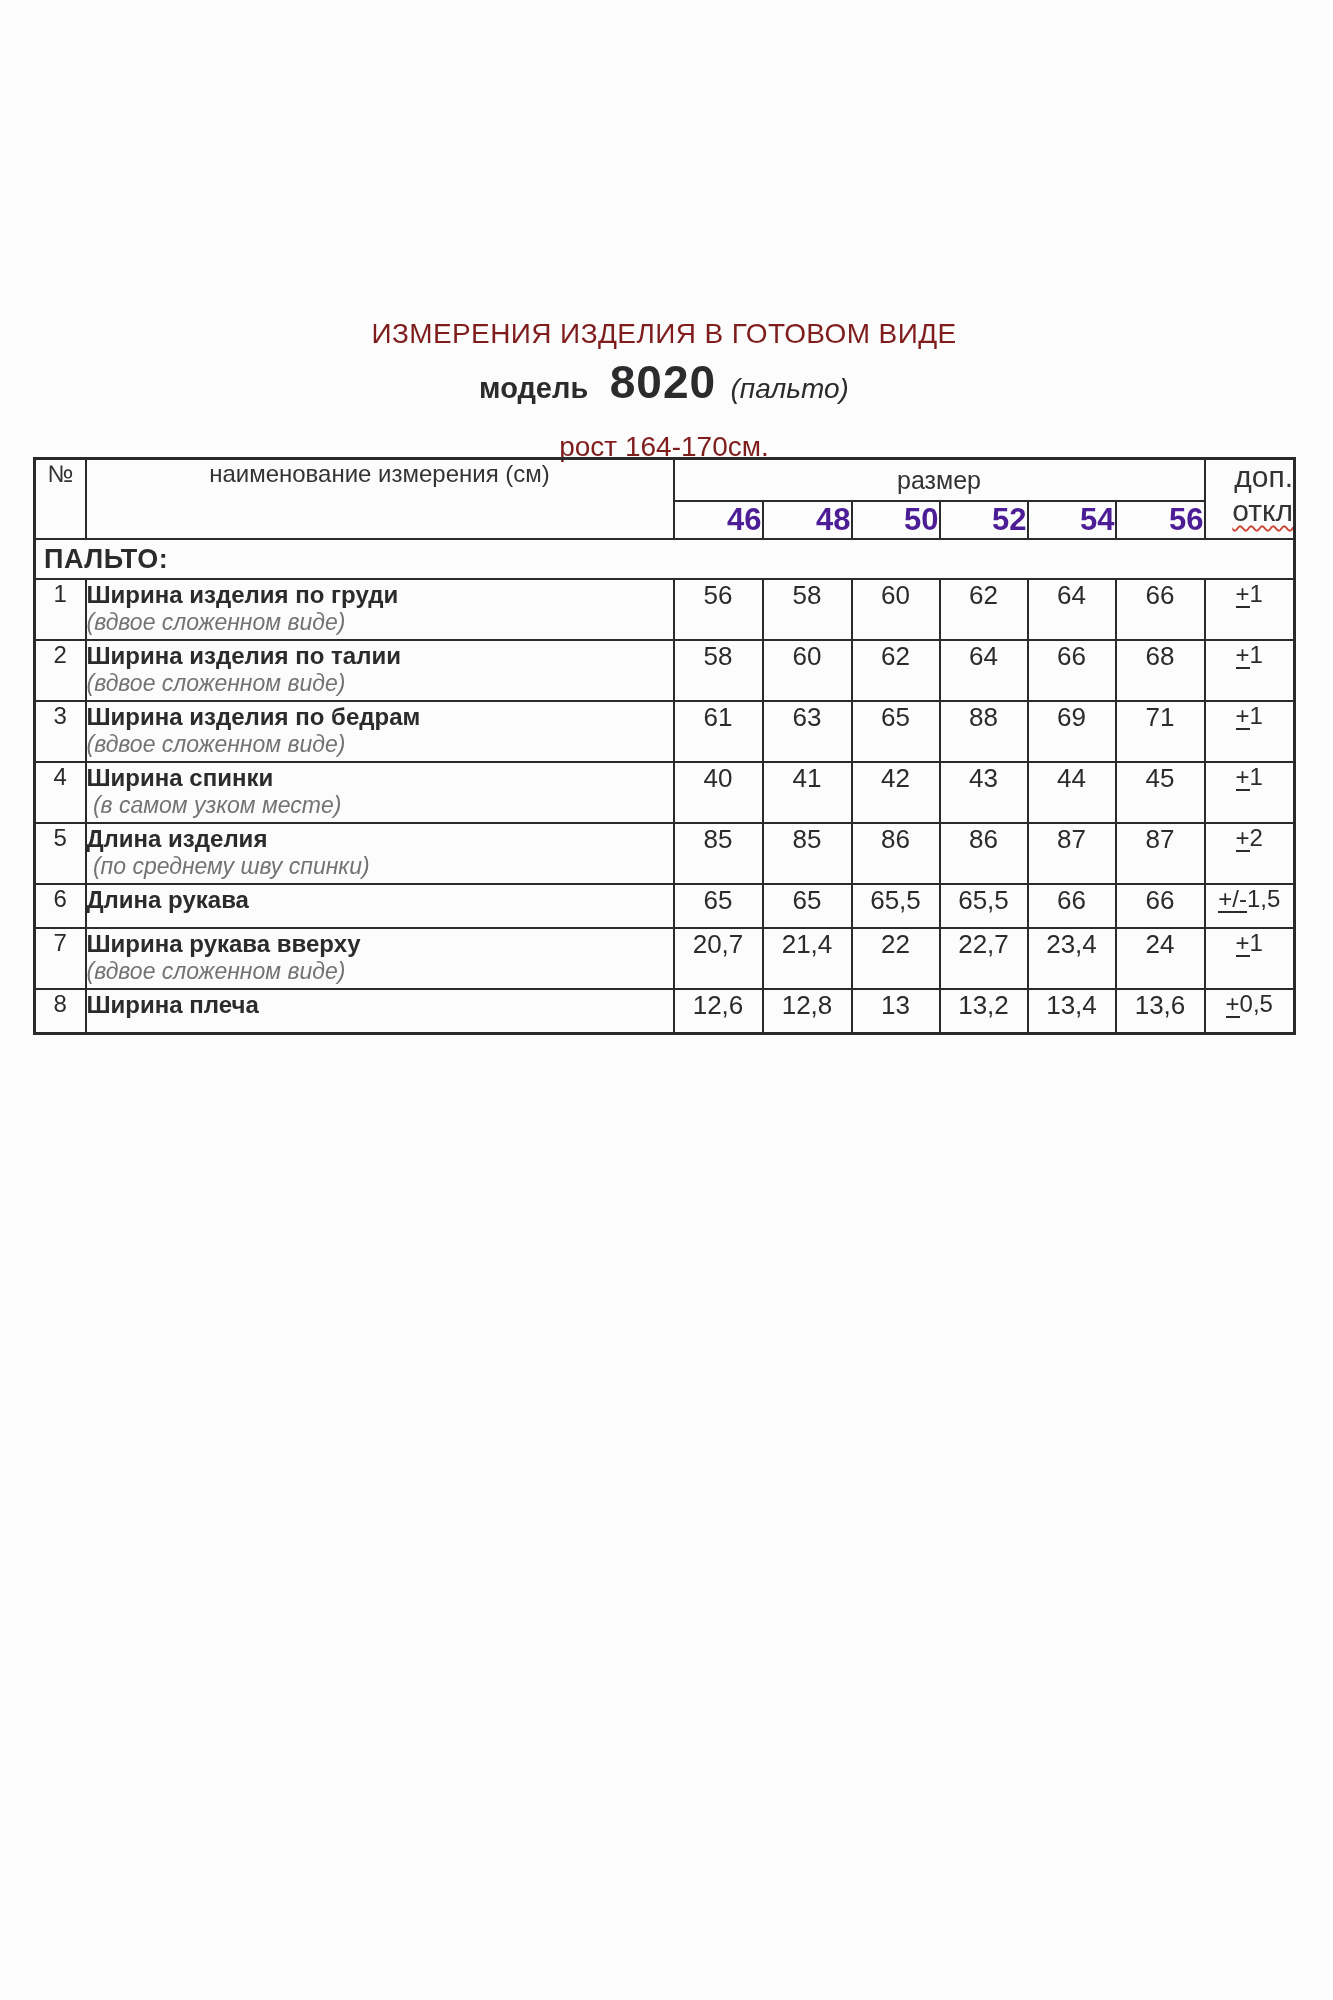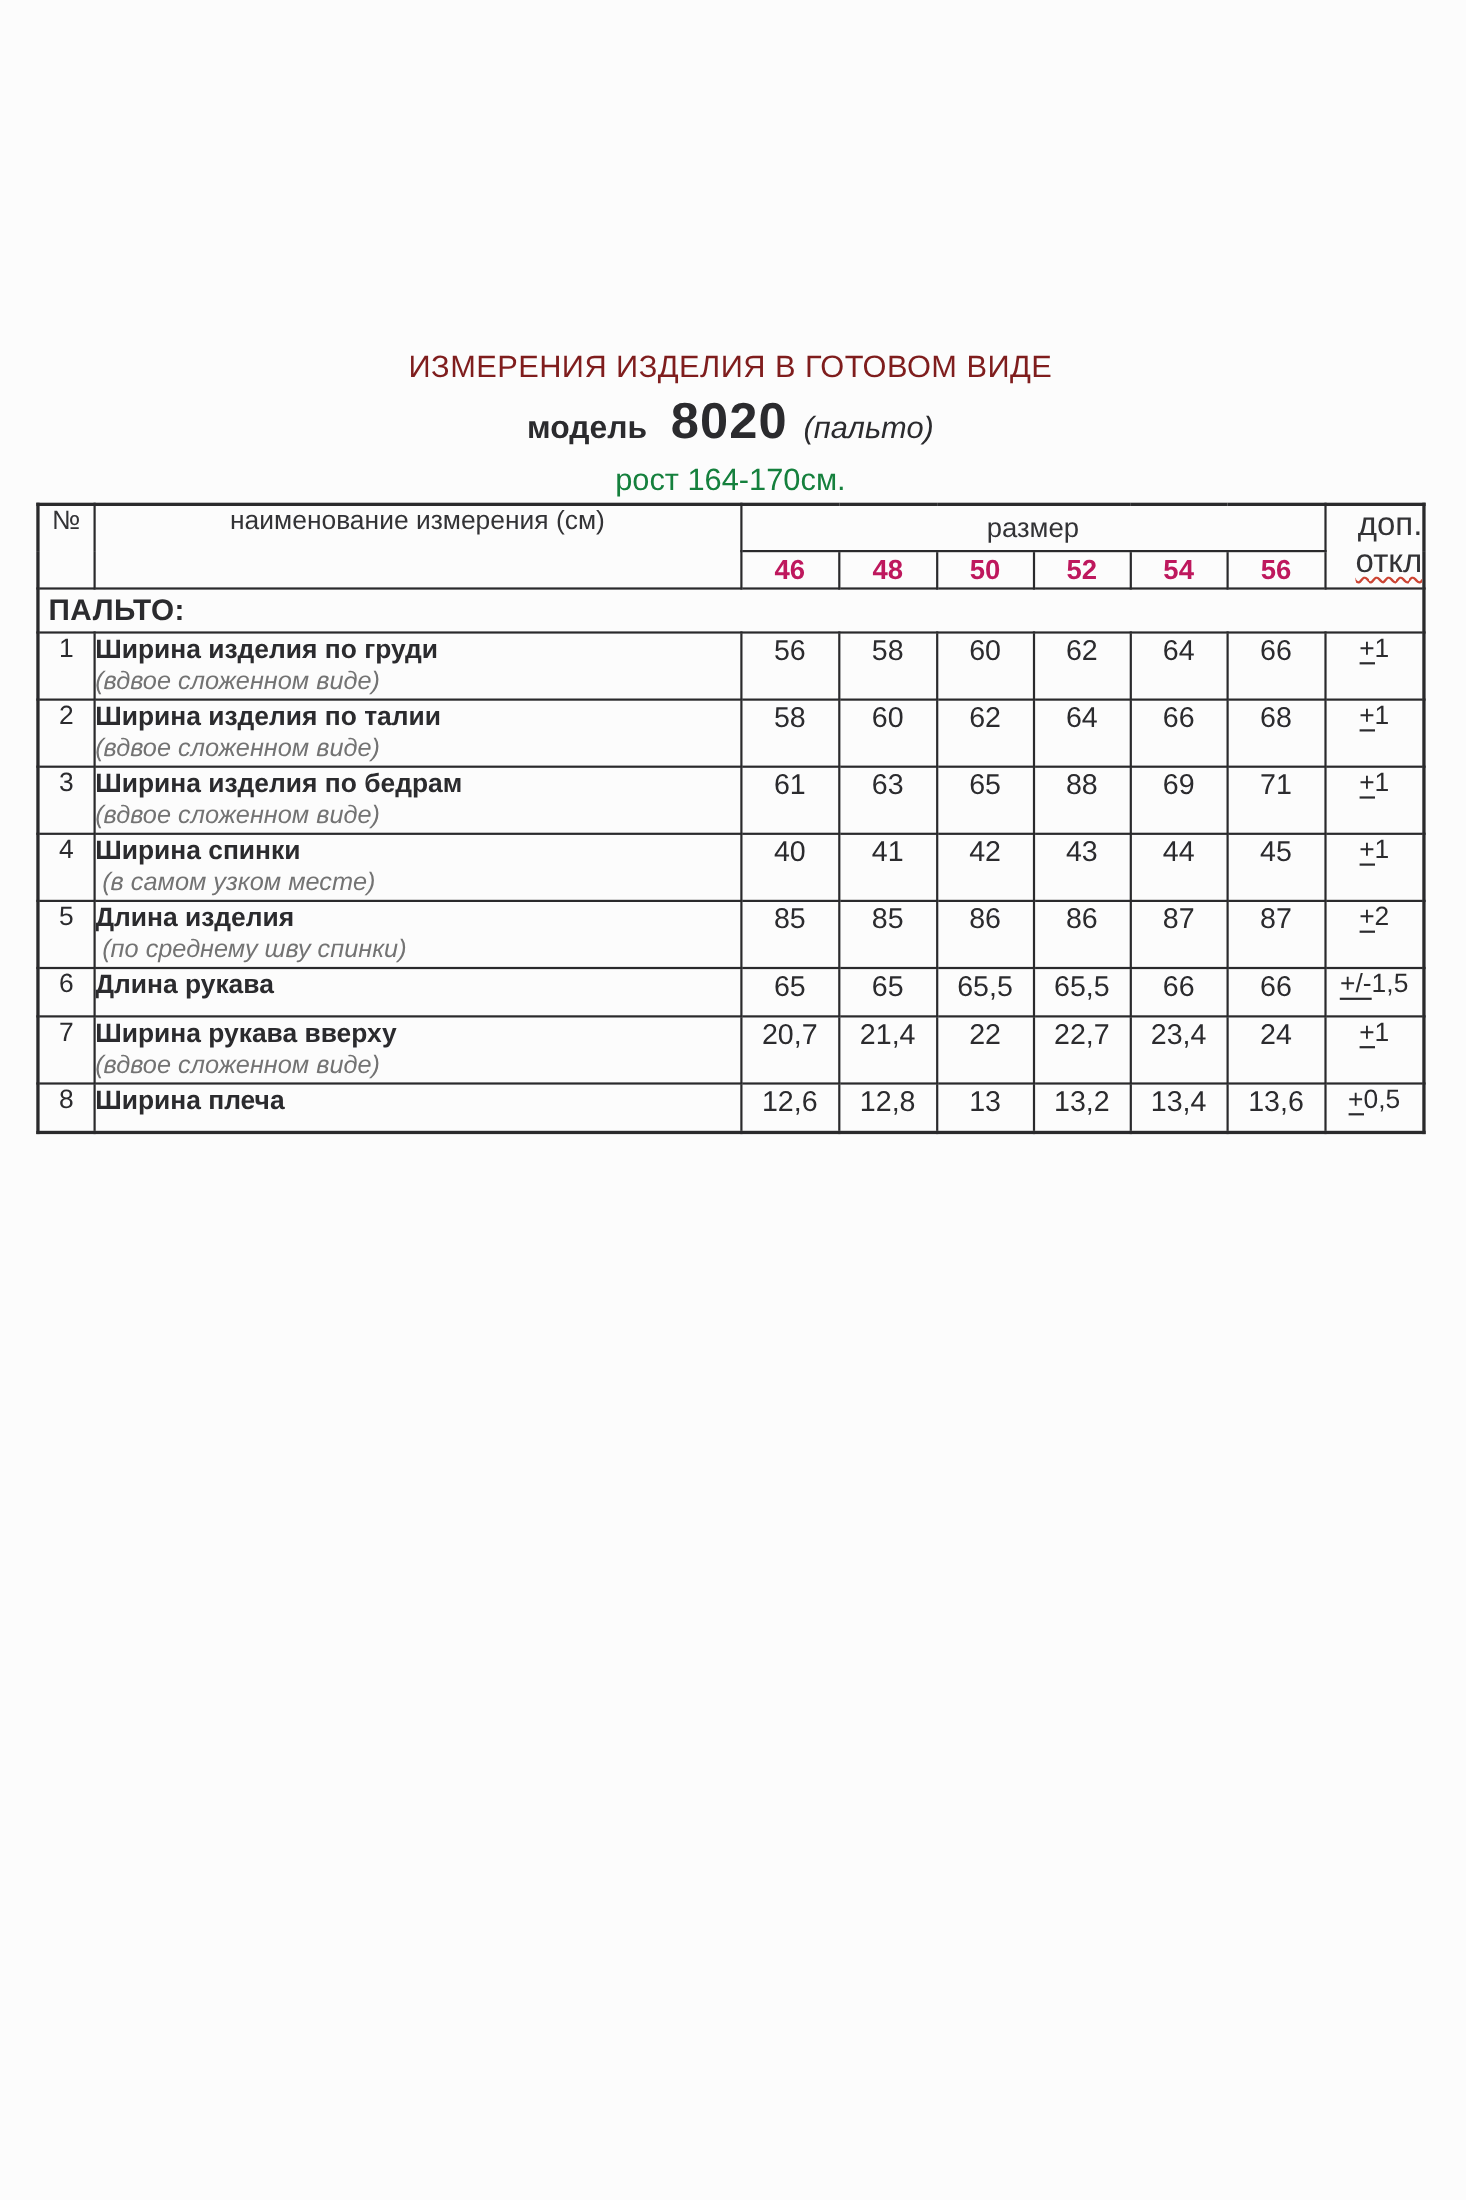--- a/index.html
+++ b/index.html
@@ -41,22 +41,22 @@
     font-size: 46px;
     letter-spacing: 1px;
     margin: 0 10px 0 17px;
   }
   .model-note {
     font-style: italic;
     font-size: 28px;
   }
   .title-line3 {
     font-size: 28px;
-    margin-top: 2px;
-    color: #15803d;
+    margin-top: 14px;
+    color: #7f1d1d;
   }
   
   table.meas {
     position: absolute;
     top: 457px;
     left: 33px;
     width: 1260px;
     border-collapse: collapse;
     table-layout: fixed;
     border: 3px solid #2a2a2c;
@@ -84,24 +84,24 @@
   }
   th.th-size-group {
     height: 40px;
     text-align: center;
     vertical-align: middle;
     font-size: 25px;
   }
   tr.size-row th {
     height: 32px;
     font-weight: bold;
-    font-size: 25px;
-    text-align: center;
+    font-size: 31px;
+    text-align: right;
     vertical-align: middle;
-    color: #be185d;
+    color: #4c1d95;
   }
   th.th-tol {
     vertical-align: top;
     text-align: right;
     padding-top: 5px;
     line-height: 34px;
     font-size: 30px;
     margin-left: 28px;
   }
   .squiggle {

